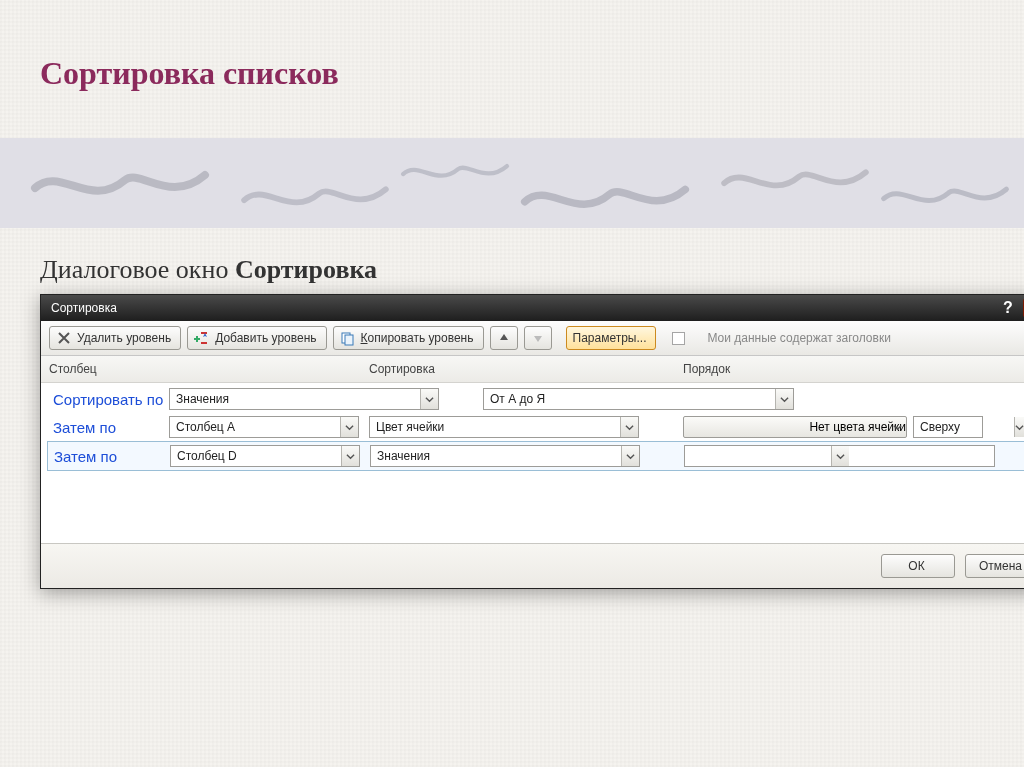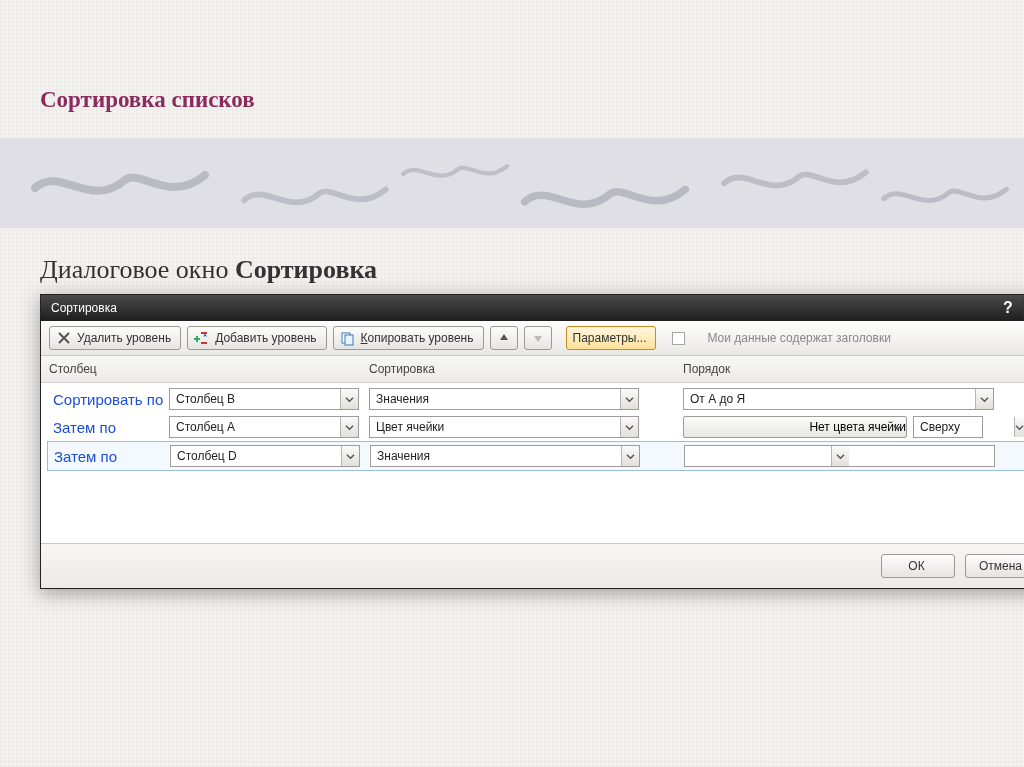--- a/index.html
+++ b/index.html
@@ -19,23 +19,22 @@
       repeating-linear-gradient(0deg, rgba(0,0,0,0.015) 0 2px, transparent 2px 4px),
       repeating-linear-gradient(90deg, rgba(0,0,0,0.015) 0 2px, transparent 2px 4px);
     position: relative;
   }
   .slide-title {
     position: absolute;
     left: 40px;
     top: 55px;
     font-family: Georgia, "Times New Roman", serif;
     font-weight: bold;
-    font-size: 23px;
+    font-size: 32px;
     color: #8b2a5c;
-    margin-top: 32px;
   }
   .divider-band {
     position: absolute;
     top: 138px;
     left: 0;
     right: 0;
     height: 90px;
     background: #e0dfe6;
   }
   .curl {
@@ -278,28 +277,20 @@
     <div class="dlg-headers">
       <div class="col-a">Столбец</div>
       <div class="col-b">Сортировка</div>
       <div class="col-c">Порядок</div>
     </div>
 
     <div class="dlg-body">
 
       <div class="sort-row">
         <div class="row-label">Сортировать по</div>
-        <div class="combo column-combo">
-          <span class="combo-text">Столбец B</span>
-          <span class="combo-btn">
-              <svg viewBox="0 0 10 10">
-                <path d="M1 3 L5 7 L9 3" fill="none" stroke="#555" stroke-width="1.5"></path>
-              </svg>
-            </span>
-        </div>
         <div class="combo sorton-combo">
           <span class="combo-text">Значения</span>
           <span class="combo-btn">
               <svg viewBox="0 0 10 10">
                 <path d="M1 3 L5 7 L9 3" fill="none" stroke="#555" stroke-width="1.5"></path>
               </svg>
             </span>
         </div>
         <div class="combo order-combo">
           <span class="combo-text">От А до Я</span>

